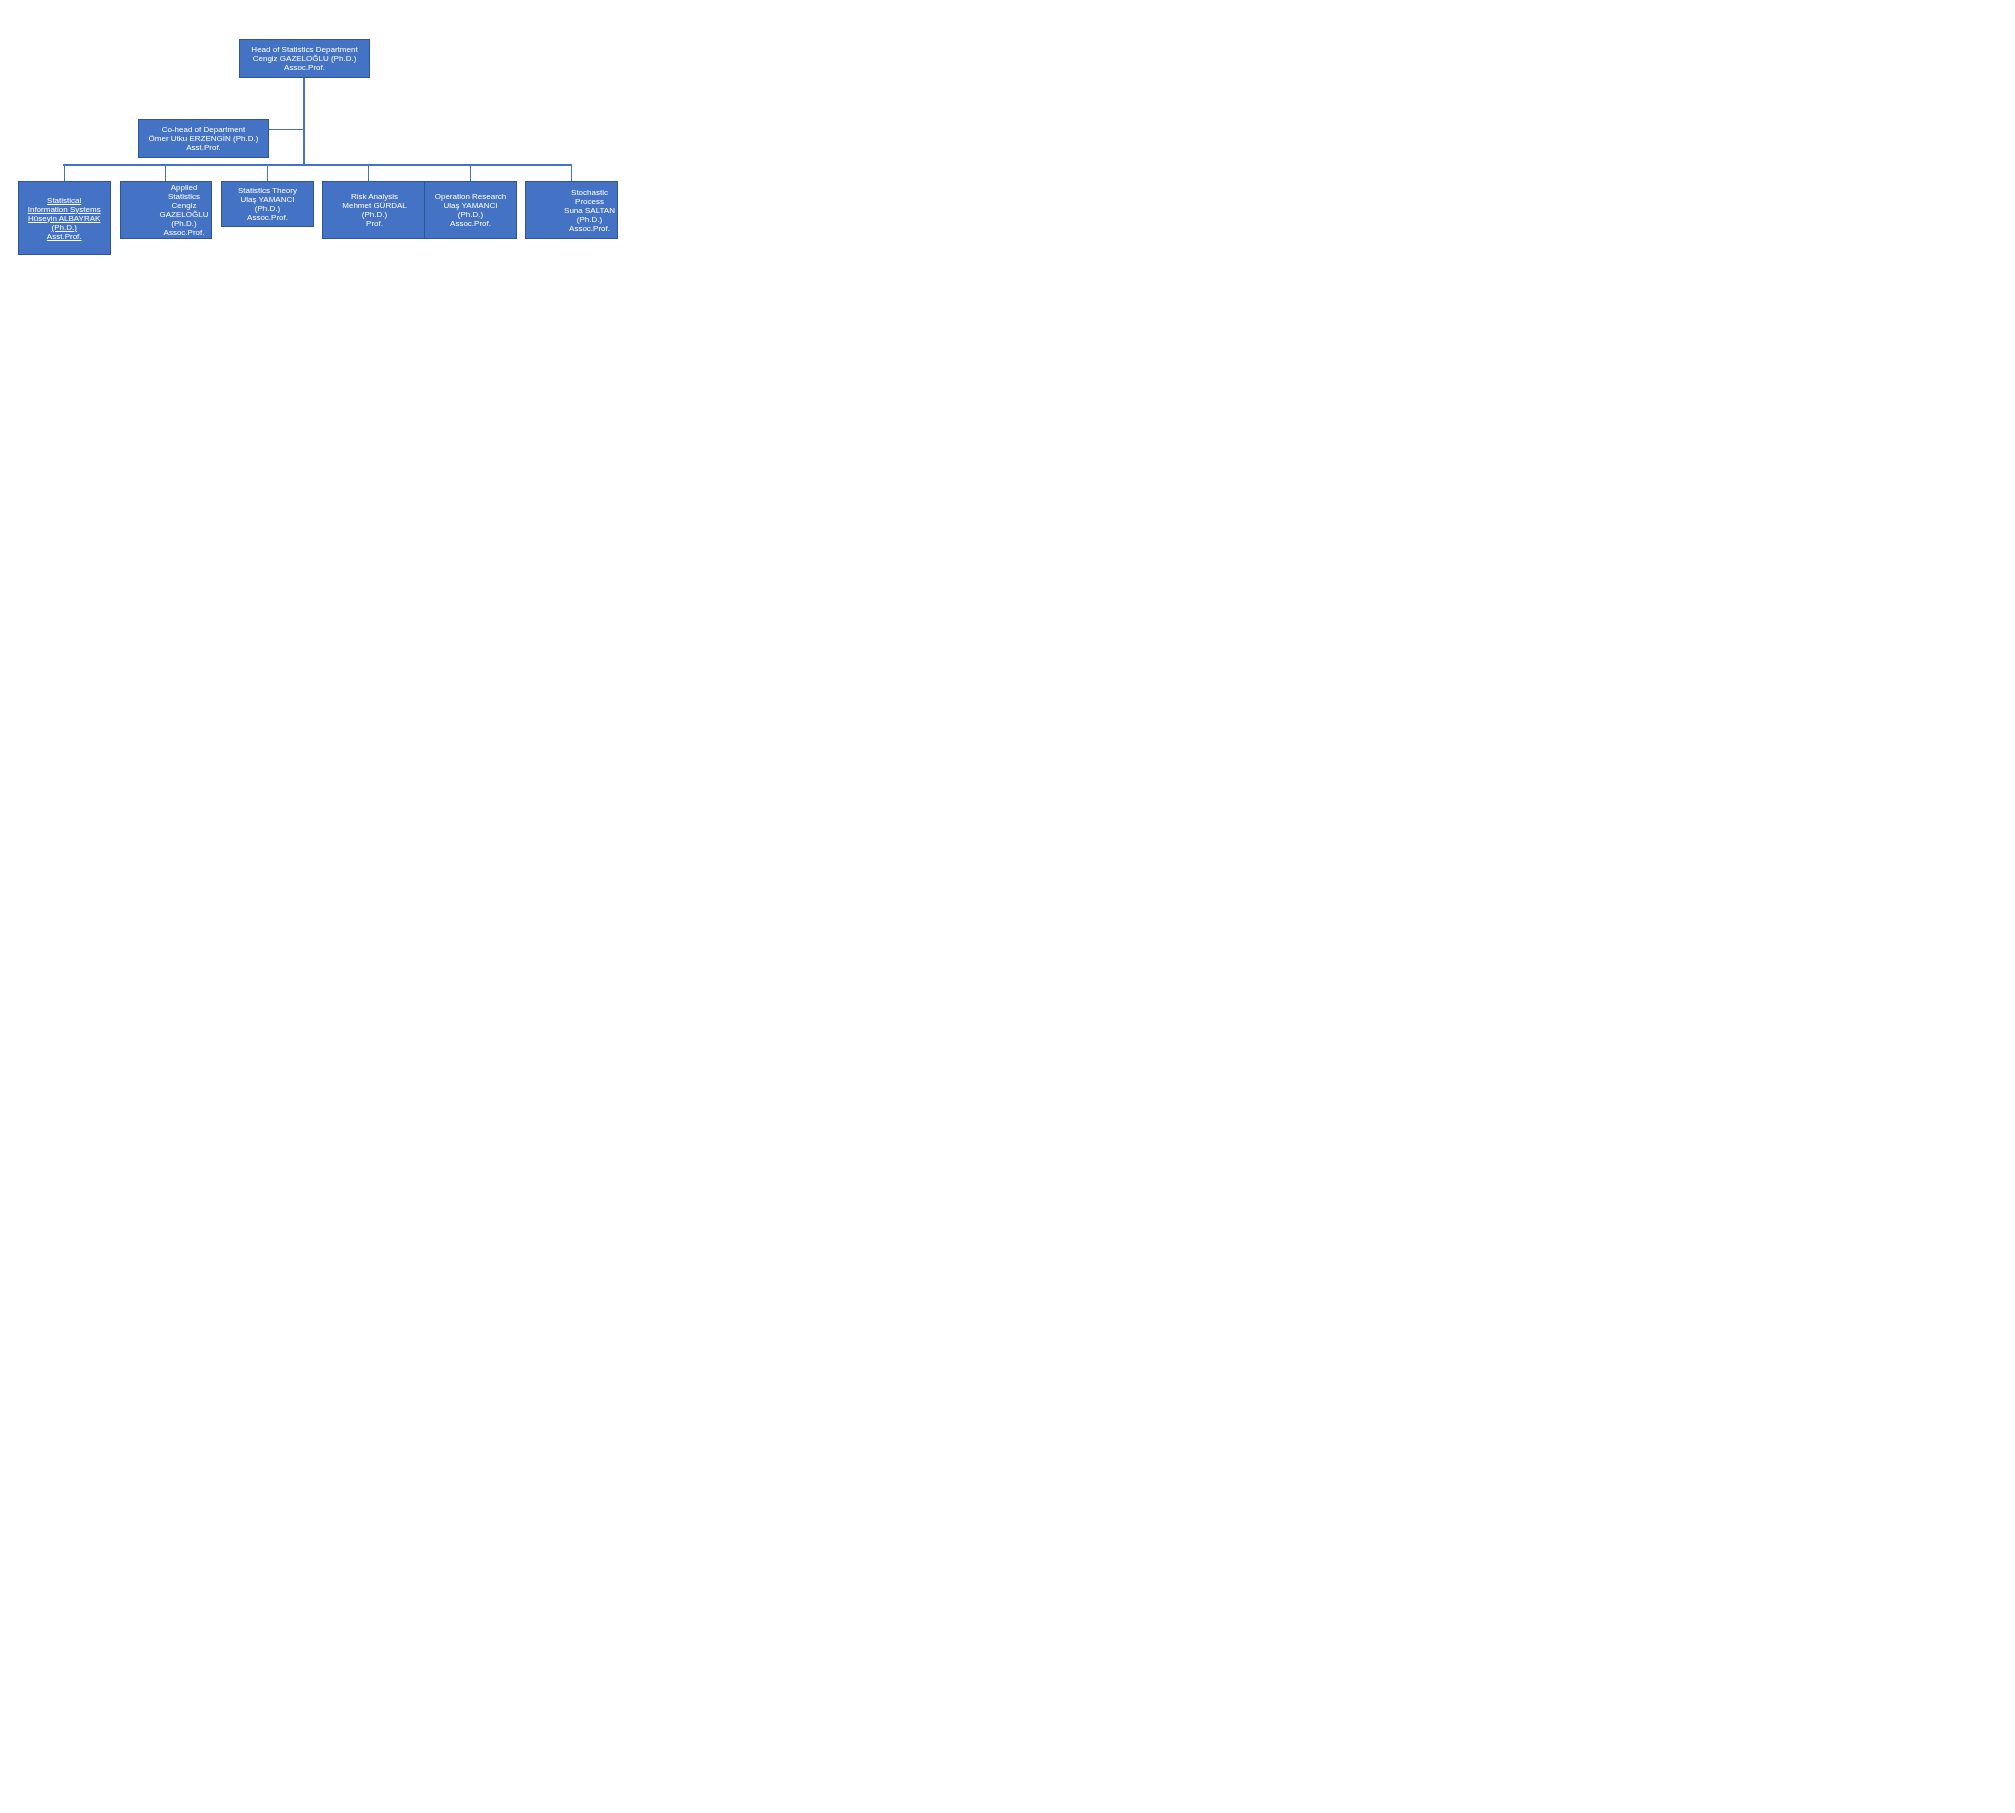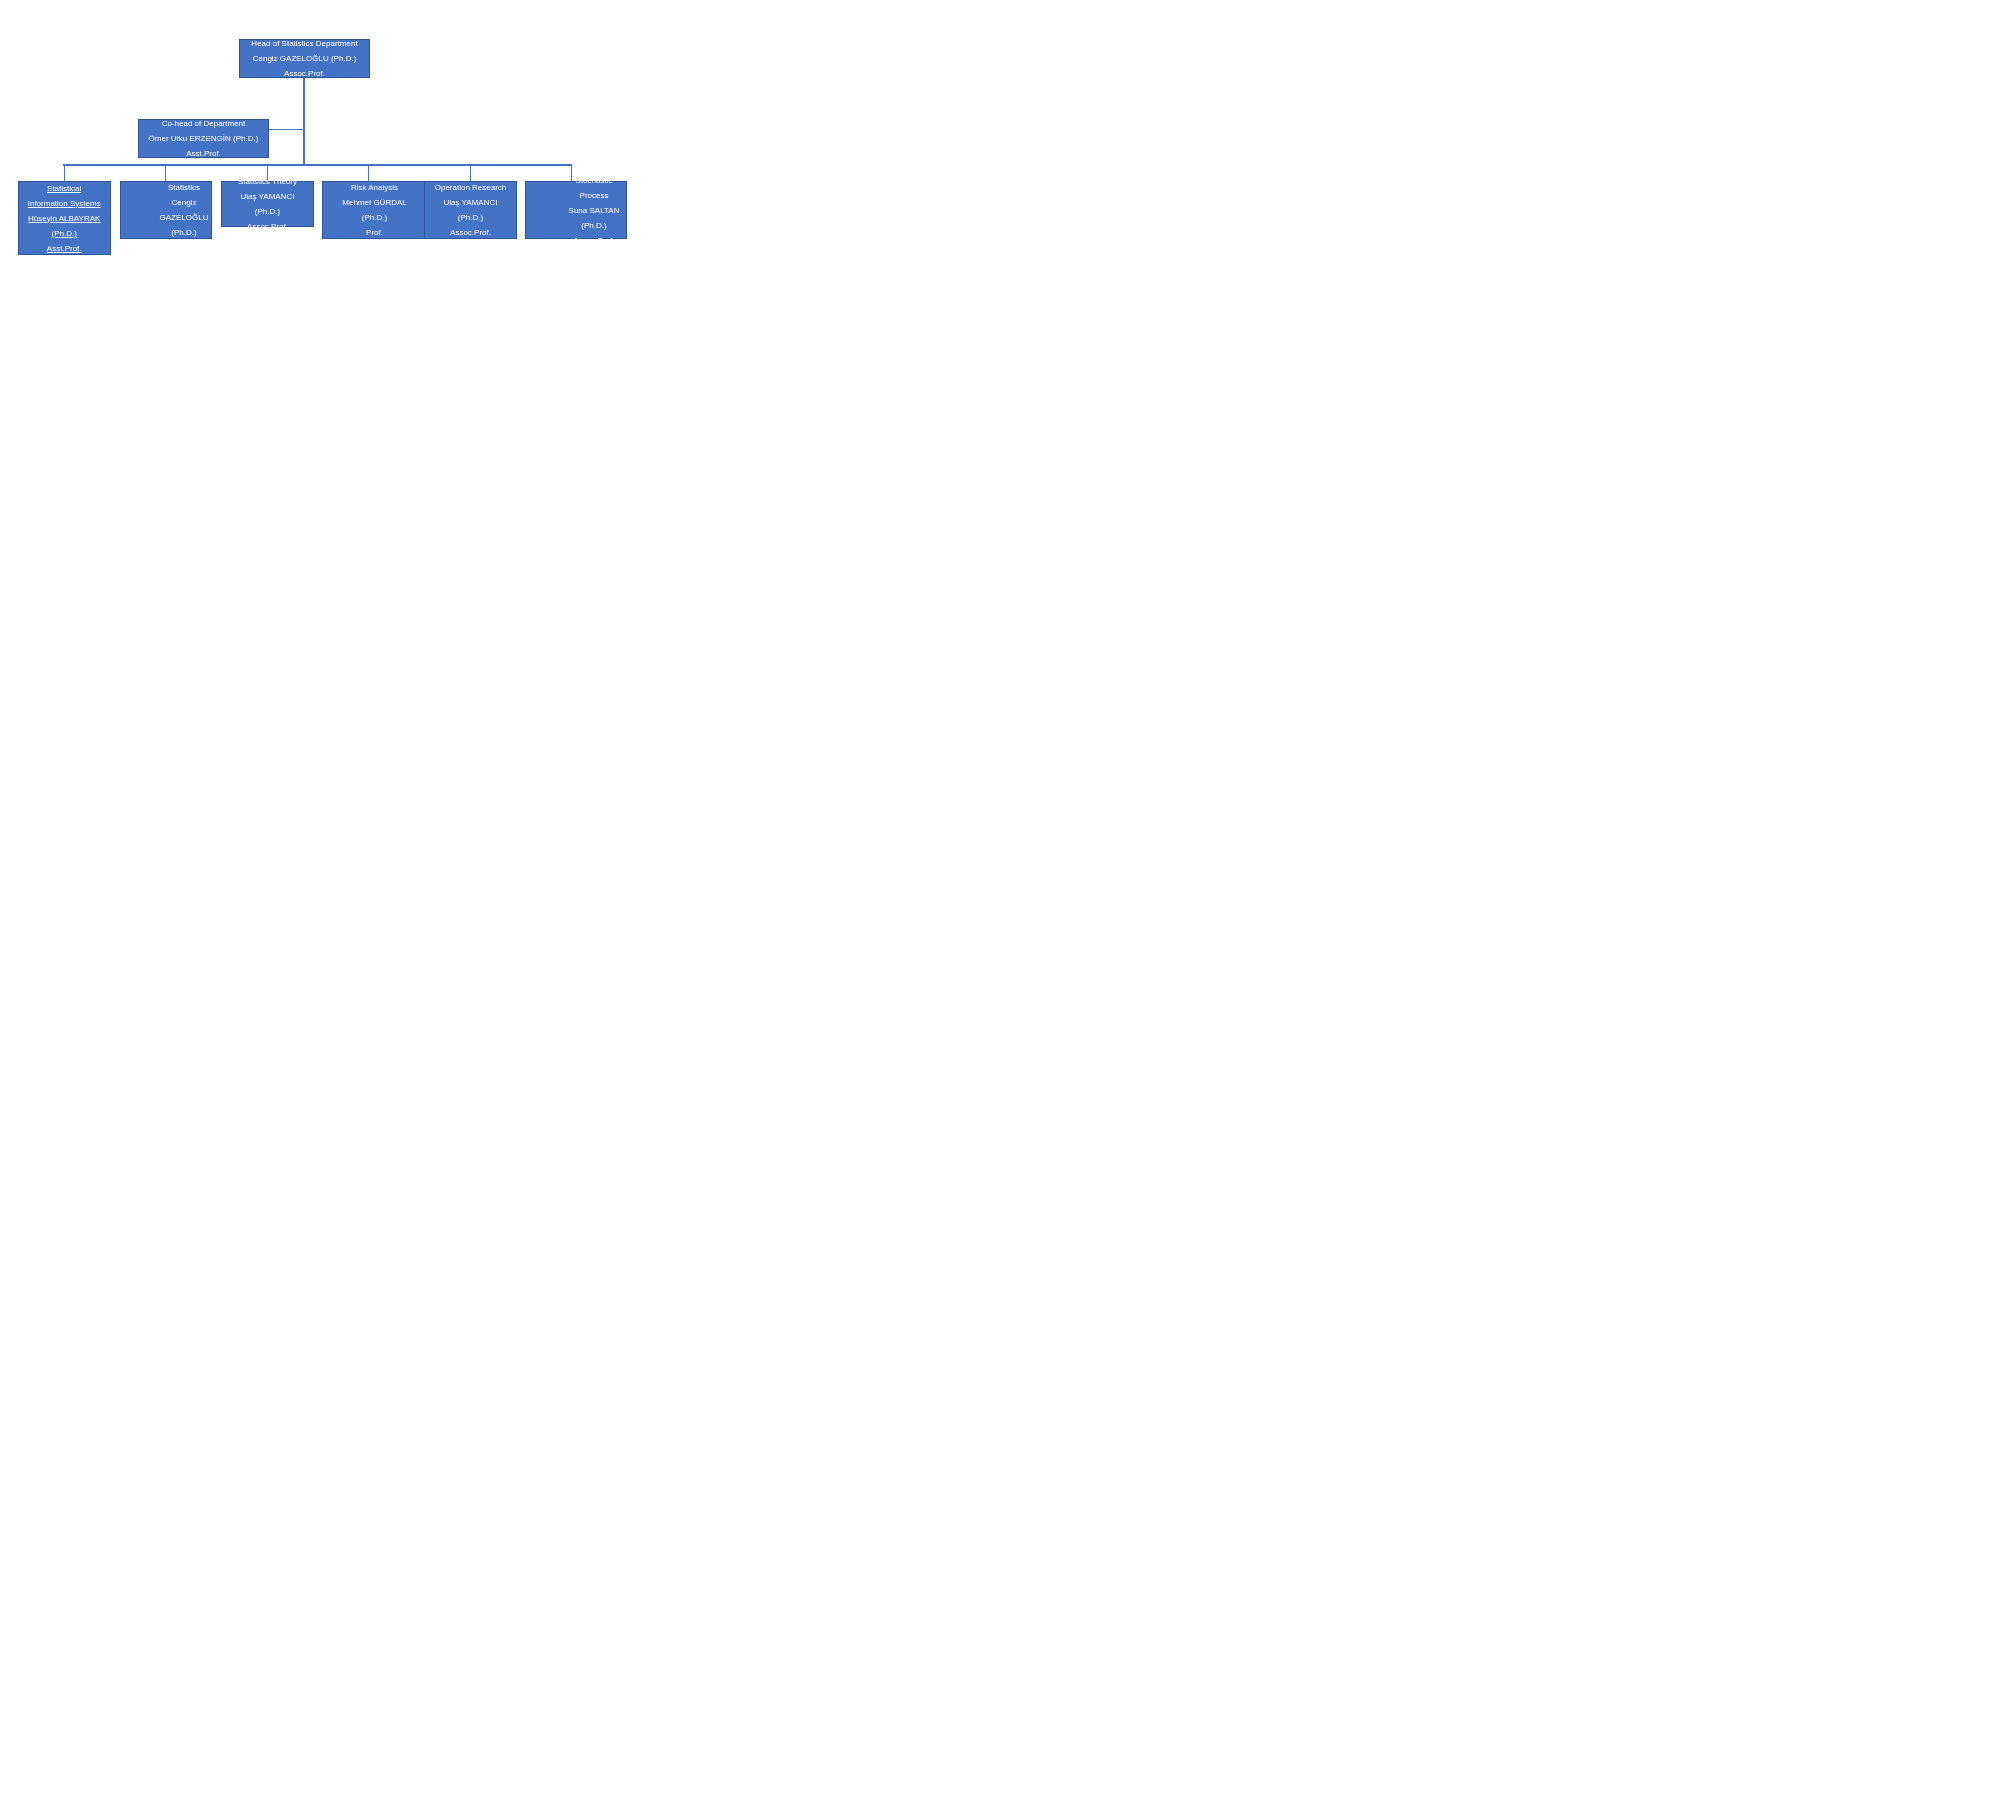--- a/index.html
+++ b/index.html
@@ -19,40 +19,40 @@
     position: absolute;
     box-sizing: border-box;
     background: var(--node-fill, #4472C4);
     border: 0.8px solid var(--node-border, #2F5597);
     color: var(--node-text, #ffffff);
     display: flex;
     align-items: center;
     justify-content: center;
     text-align: center;
     font-size: 8px;
-    line-height: 15px;
+    line-height: 9px;
   }
   .node .node-text {
     white-space: pre-line;
     display: block;
     width: 100%;
   }
   .connector {
     position: absolute;
     background: var(--connector, #4472C4);
   }
   
   .node-head   { left: 239px;  top: 39px;  width: 131px; height: 39px; }
   .node-cohead { left: 138px;  top: 119px; width: 131px; height: 39px; }
   .branch-0 { left: 17.7px;   top: 181px; width: 93px; height: 74px; text-decoration: underline; }
   .branch-1 { left: 120px;  top: 181px; width: 92px; height: 58px; padding-left: 36px; }
   .branch-2 { left: 221px;  top: 181px; width: 93px; height: 46px; }
   .branch-3 { left: 322px;  top: 181px; width: 105px; height: 58px; }
   .branch-4 { left: 424px; top: 181px; width: 93px; height: 58px; }
-  .branch-5 { left: 525px; top: 181px; width: 102px; height: 58px; padding-left: 36px; }
+  .branch-5 { left: 525px; top: 181px; width: 93px; height: 58px; padding-left: 36px; }
   
   .c-head-v   { left: 303px; top: 78px; width: 1.6px;    height: 88px; }
   .c-rail-h   { left: 63px; top: 164px; width: 509px; height: 1.6px;   }
   .c-cohead-h { left: 268px; top: 129px; width: 35px;   height: 0.8px;   }
   .c-stub     { top: 166px;  width: 0.8px; height: 15px; }
   .c-stub-0 { left: 64px;  }
   .c-stub-1 { left: 165px;  }
   .c-stub-2 { left: 267px;  }
   .c-stub-3 { left: 368px;  }
   .c-stub-4 { left: 470px; }

